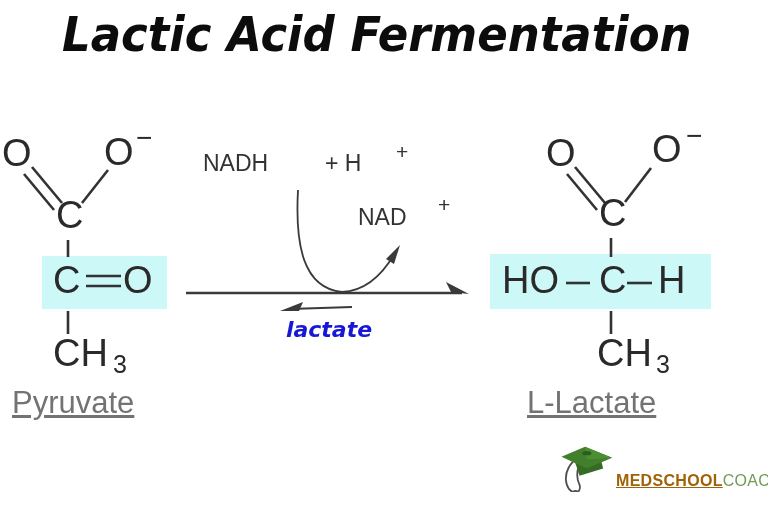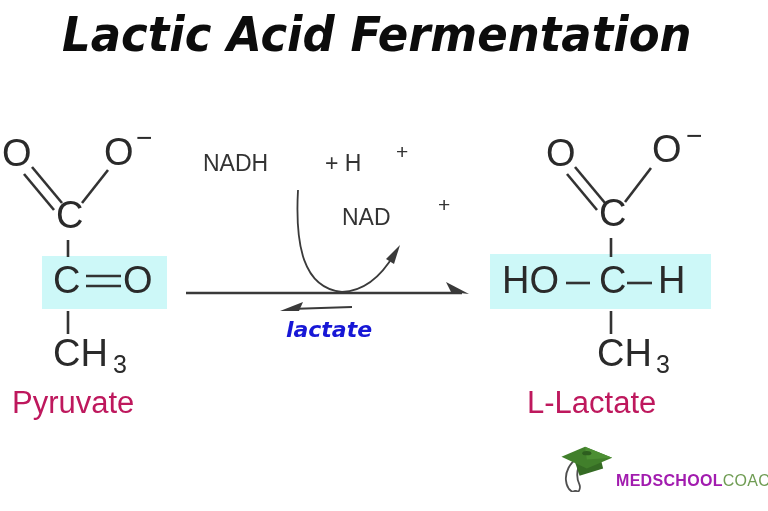--- a/index.html
+++ b/index.html
@@ -24,21 +24,21 @@
     position:absolute;font-size:38px;line-height:1;color:var(--ink);
     z-index:3;white-space:nowrap;
   }
   .charge{
     position:absolute;font-size:28px;line-height:1;color:var(--ink);z-index:3;
   }
   .sub{
     position:absolute;font-size:25px;line-height:1;color:var(--ink);z-index:3;
   }
   .mol-label{
-    position:absolute;font-size:31px;line-height:1;color:#be185d;z-index:3;white-space:nowrap;
+    position:absolute;font-size:31px;line-height:1;color:#737373;z-index:3;white-space:nowrap;text-decoration:underline;
   }
   .cofactor{
     position:absolute;font-size:23px;line-height:1;color:#333;z-index:3;white-space:nowrap;
   }
   .sup{
     position:absolute;font-size:21px;line-height:1;color:#333;z-index:3;
   }
   .highlight{
     position:absolute;background:var(--hl);z-index:1;
   }
@@ -48,21 +48,21 @@
     font-family:"DejaVu Sans",sans-serif;
     font-size:22px;line-height:1.12;font-weight:700;font-style:italic;
     color:var(--enzyme);z-index:3;
   }
   .logo{
     position:absolute;left:556px;top:444px;display:flex;align-items:center;z-index:3;
   }
   .logo-text{
     font-size:16px;letter-spacing:0.3px;white-space:nowrap;margin-left:2px;margin-top:14px;
   }
-  .logo-bold{font-weight:700;color:#a21caf;}
+  .logo-bold{font-weight:700;color:#a16207;text-decoration:underline;}
   .logo-light{font-weight:400;color:var(--logo-green);}
 </style>
 </head>
 <body>
 
 <div class="stage">
 
   <div class="title">Lactic Acid Fermentation</div>
 
   <div class="highlight" style="left:42px;top:256px;width:125px;height:53px;"></div>
@@ -123,21 +123,21 @@
   <div class="atom" style="left:502px;top:261px;text-align:right;">HO</div>
   <div class="atom" style="left:599px;top:261px;">C</div>
   <div class="atom" style="left:658px;top:261px;">H</div>
   <div class="atom" style="left:597px;top:334px;">CH</div>
   <div class="sub" style="left:656px;top:352px;">3</div>
   <div class="mol-label" style="left:527px;top:387px;">L-Lactate</div>
 
   <div class="cofactor" style="left:203px;top:152px;">NADH</div>
   <div class="cofactor" style="left:325px;top:152px;">+ H</div>
   <div class="sup" style="left:396px;top:141px;">+</div>
-  <div class="cofactor" style="left:342px;top:206px;">NAD</div>
+  <div class="cofactor" style="left:358px;top:206px;">NAD</div>
   <div class="sup" style="left:438px;top:194px;">+</div>
 
   <div class="enzyme">
     <div>lactate</div>
   </div>
 
   <div class="logo">
     <svg width="58" height="60" viewBox="0 0 64 64">
 
       <g stroke="#4f4f4f" stroke-width="2" fill="none">

